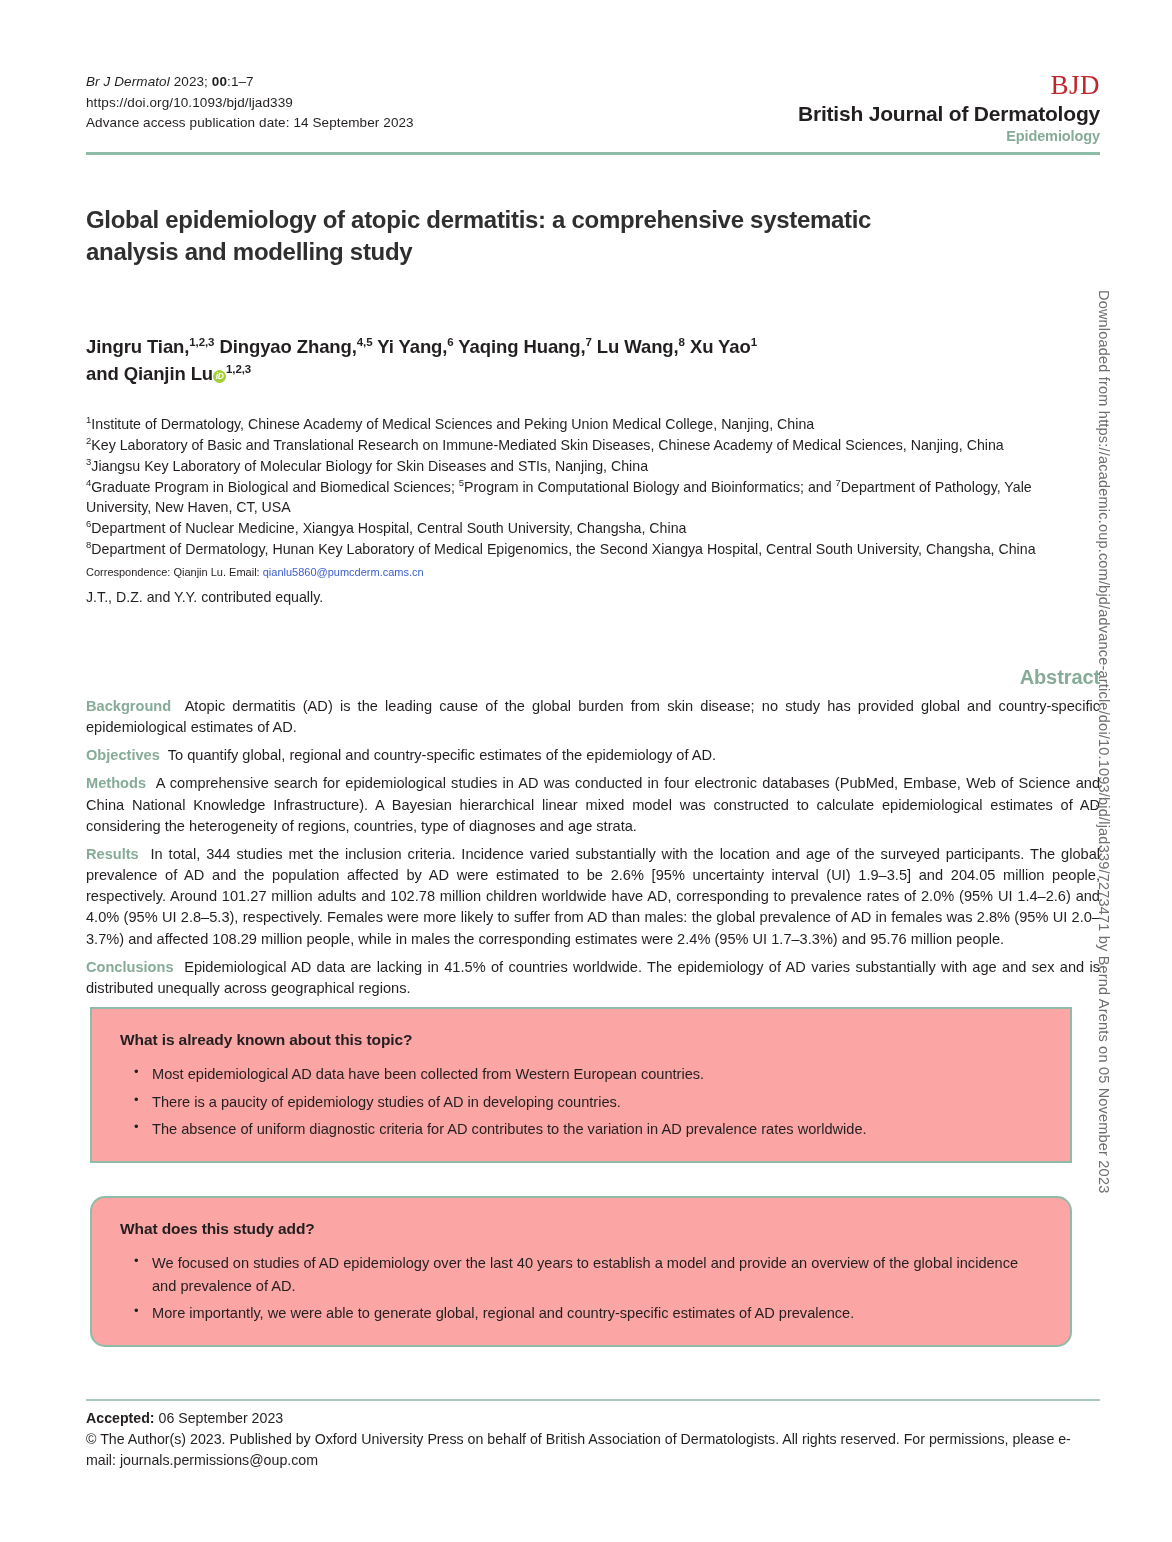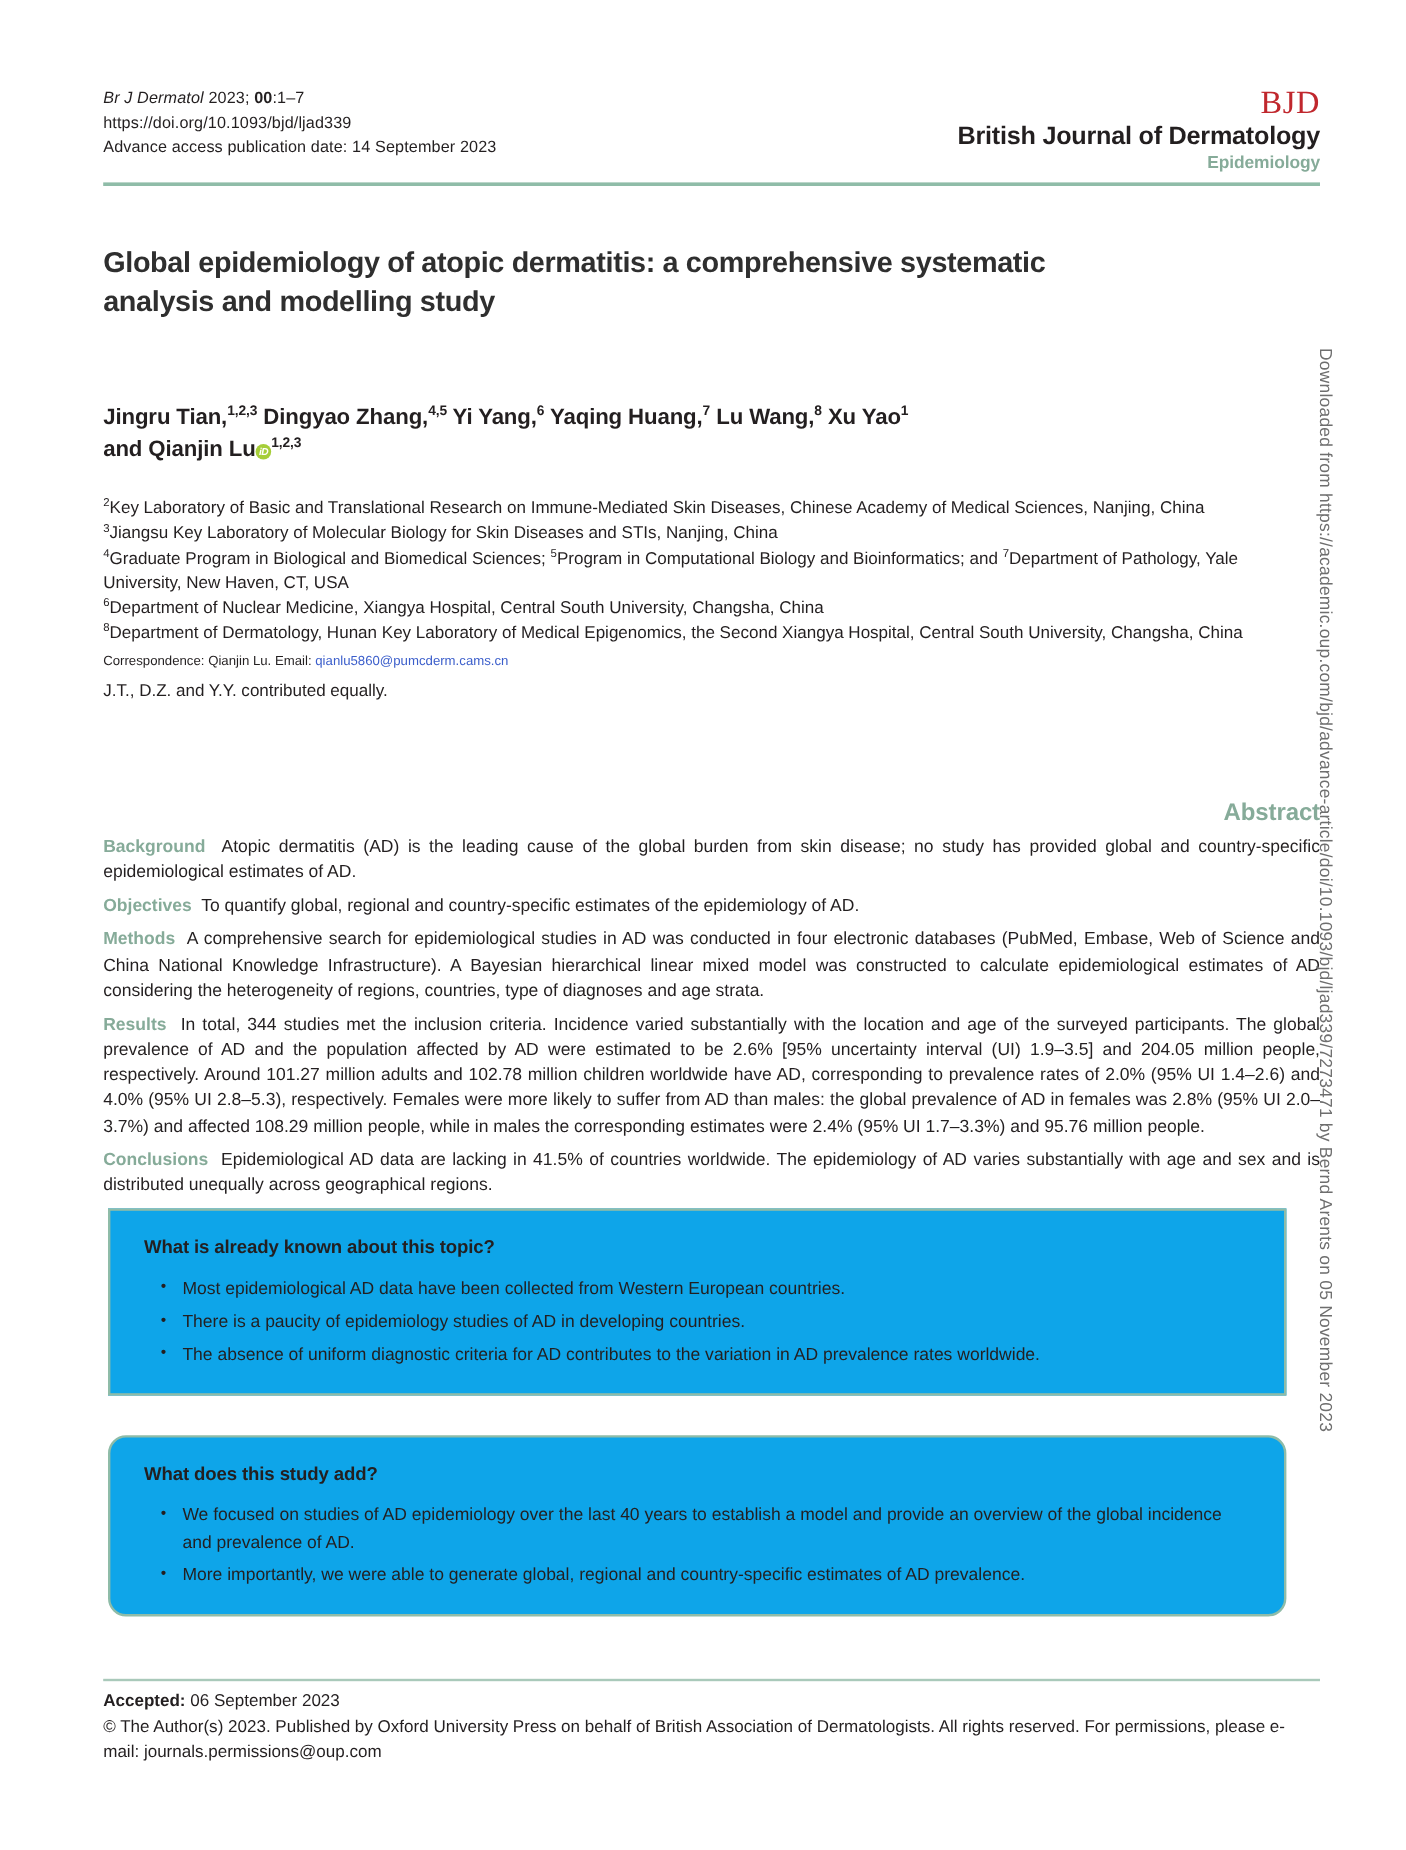--- a/index.html
+++ b/index.html
@@ -160,21 +160,21 @@
   .abs-label {
     font-weight: bold;
     color: #86ab99;
   }
 
   
   .hbox {
     position: absolute;
     left: 90px;
     width: 982px;
-    background: #0ea5e9;
+    background: #fca5a5;
     border: 2px solid #8fbca8;
     box-sizing: border-box;
     padding: 22px 28px 20px 28px;
   }
   #box1 { top: 1007px; }
   #box2 { top: 1196px; border-radius: 15px; }
   .hbox h3 {
     margin: 0 0 14px 0;
     font-size: 15.5px;
     font-weight: bold;
@@ -258,20 +258,21 @@
   </div>
   <div class="header-rule"></div>
 
   <h1 class="title">Global epidemiology of atopic dermatitis: a comprehensive systematic analysis and modelling study</h1>
 
   <div class="authors">
     <span>Jingru Tian,</span><sup>1,2,3</sup><span> Dingyao Zhang,</span><sup>4,5</sup><span> Yi Yang,</span><sup>6</sup><span> Yaqing Huang,</span><sup>7</sup><span> Lu Wang,</span><sup>8</sup><span> Xu Yao</span><sup>1</sup><br><span> and Qianjin Lu</span><span class="orcid">iD</span><sup>1,2,3</sup>
   </div>
 
   <div class="affiliations">
+    <div><sup>1</sup><span>Institute of Dermatology, Chinese Academy of Medical Sciences and Peking Union Medical College, Nanjing, China</span></div>
     <div><sup>2</sup><span>Key Laboratory of Basic and Translational Research on Immune-Mediated Skin Diseases, Chinese Academy of Medical Sciences, Nanjing, China</span></div>
     <div><sup>3</sup><span>Jiangsu Key Laboratory of Molecular Biology for Skin Diseases and STIs, Nanjing, China</span></div>
     <div><sup>4</sup><span>Graduate Program in Biological and Biomedical Sciences; </span><sup>5</sup><span>Program in Computational Biology and Bioinformatics; and </span><sup>7</sup><span>Department of Pathology, Yale University, New Haven, CT, USA</span></div>
     <div><sup>6</sup><span>Department of Nuclear Medicine, Xiangya Hospital, Central South University, Changsha, China</span></div>
     <div><sup>8</sup><span>Department of Dermatology, Hunan Key Laboratory of Medical Epigenomics, the Second Xiangya Hospital, Central South University, Changsha, China</span></div>
     <div class="corr"><span>Correspondence: Qianjin Lu. Email: </span><span class="email-link">qianlu5860@pumcderm.cams.cn</span></div>
     <div class="equal-contrib">J.T., D.Z. and Y.Y. contributed equally.</div>
   </div>
 
   <div class="abstract">

